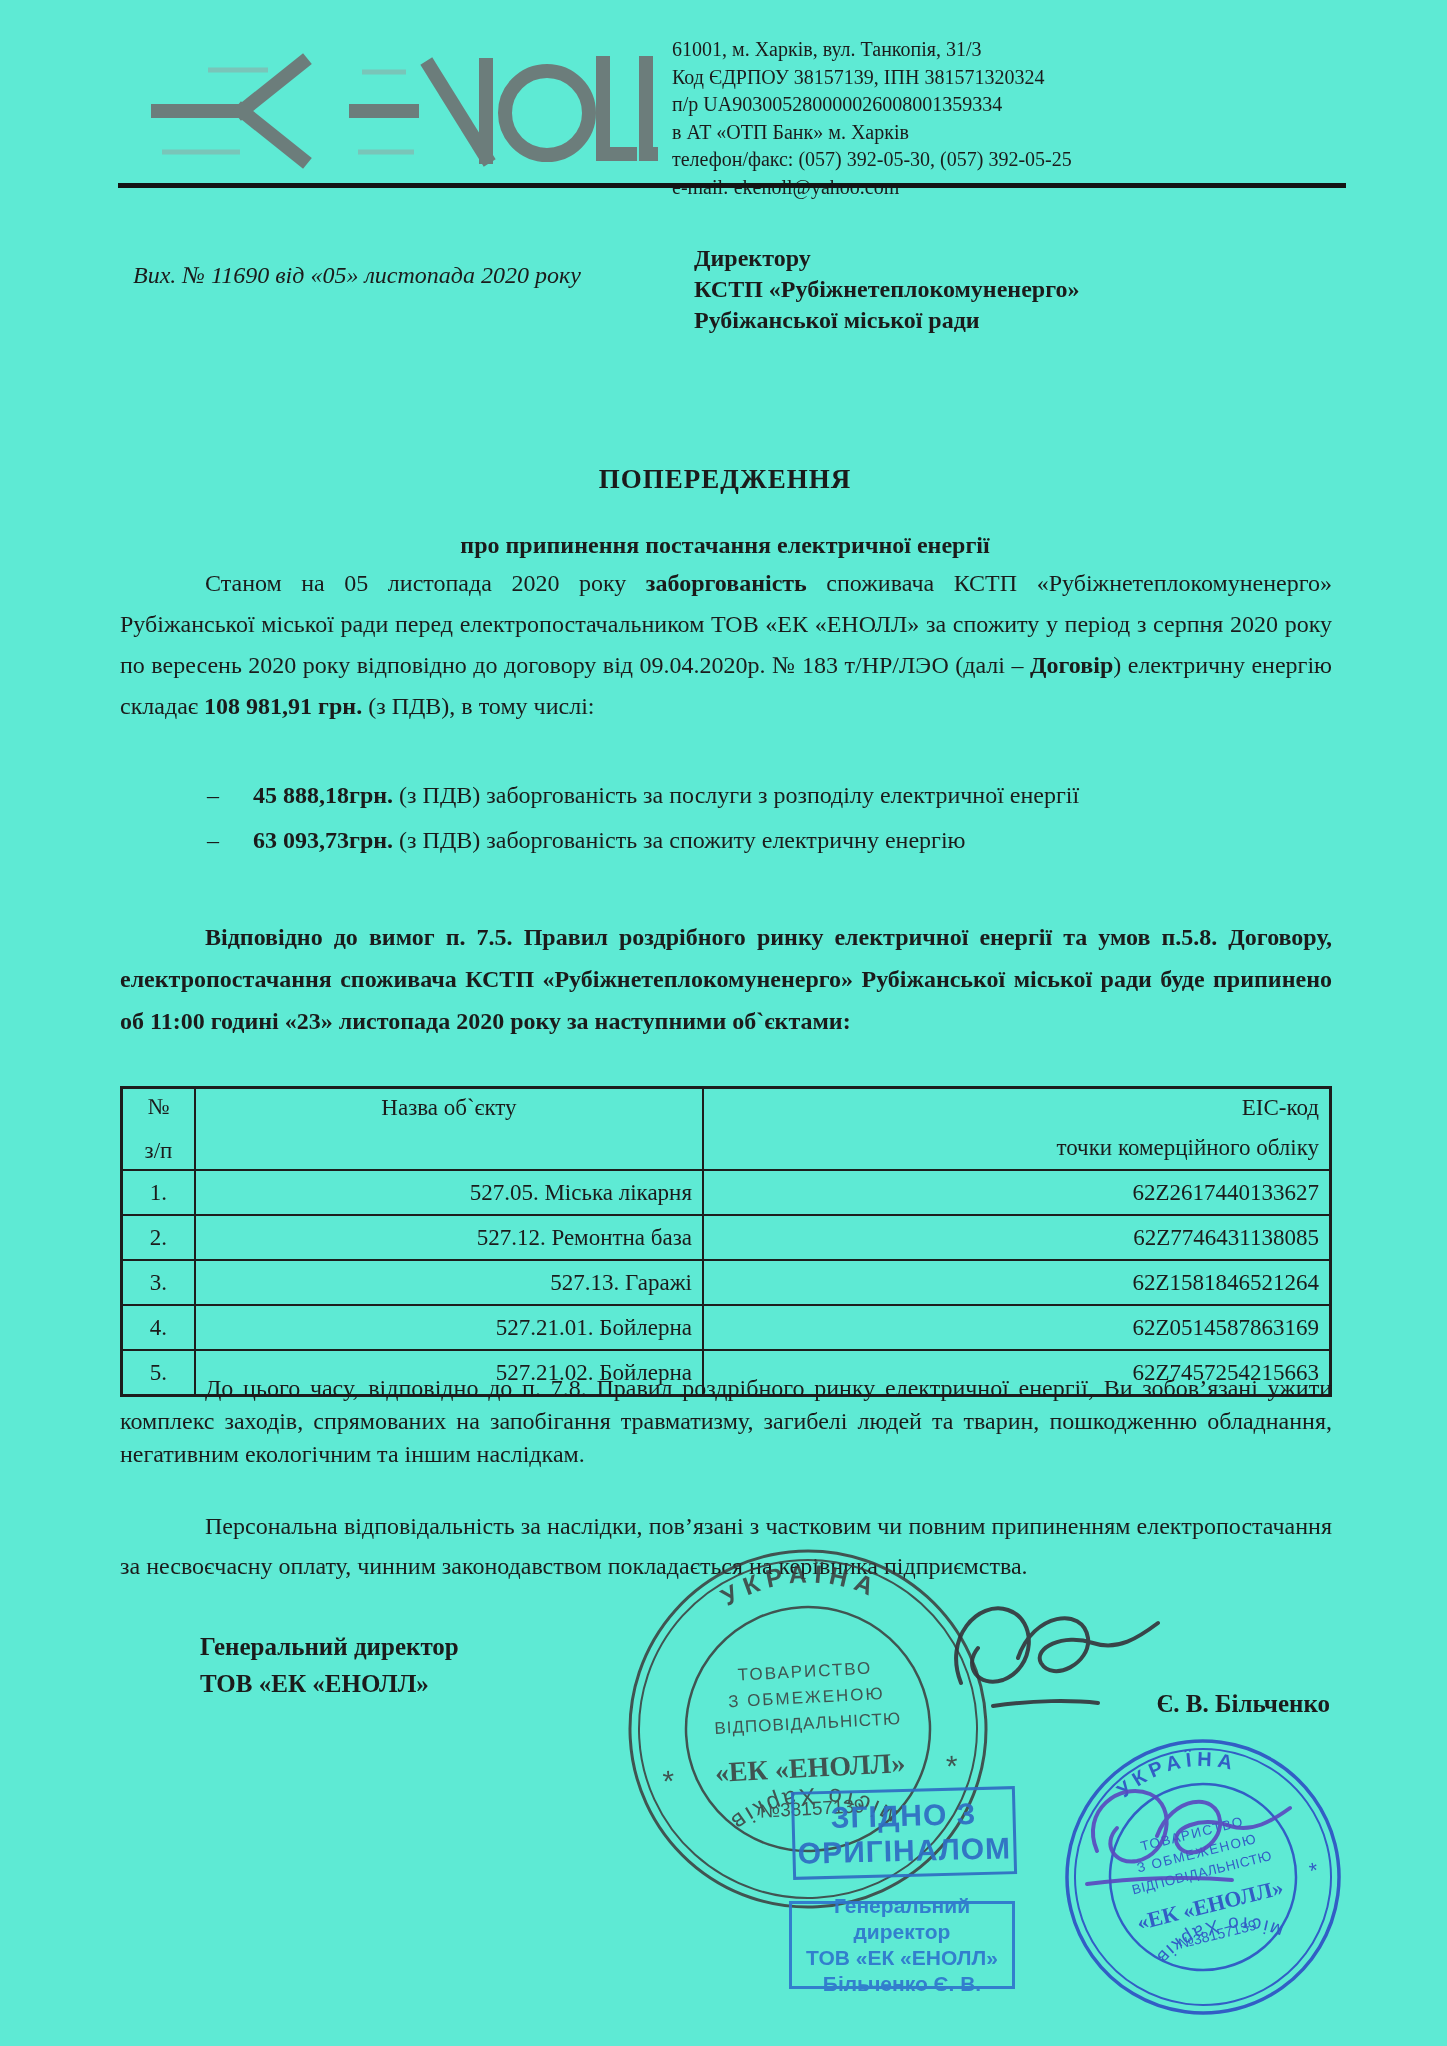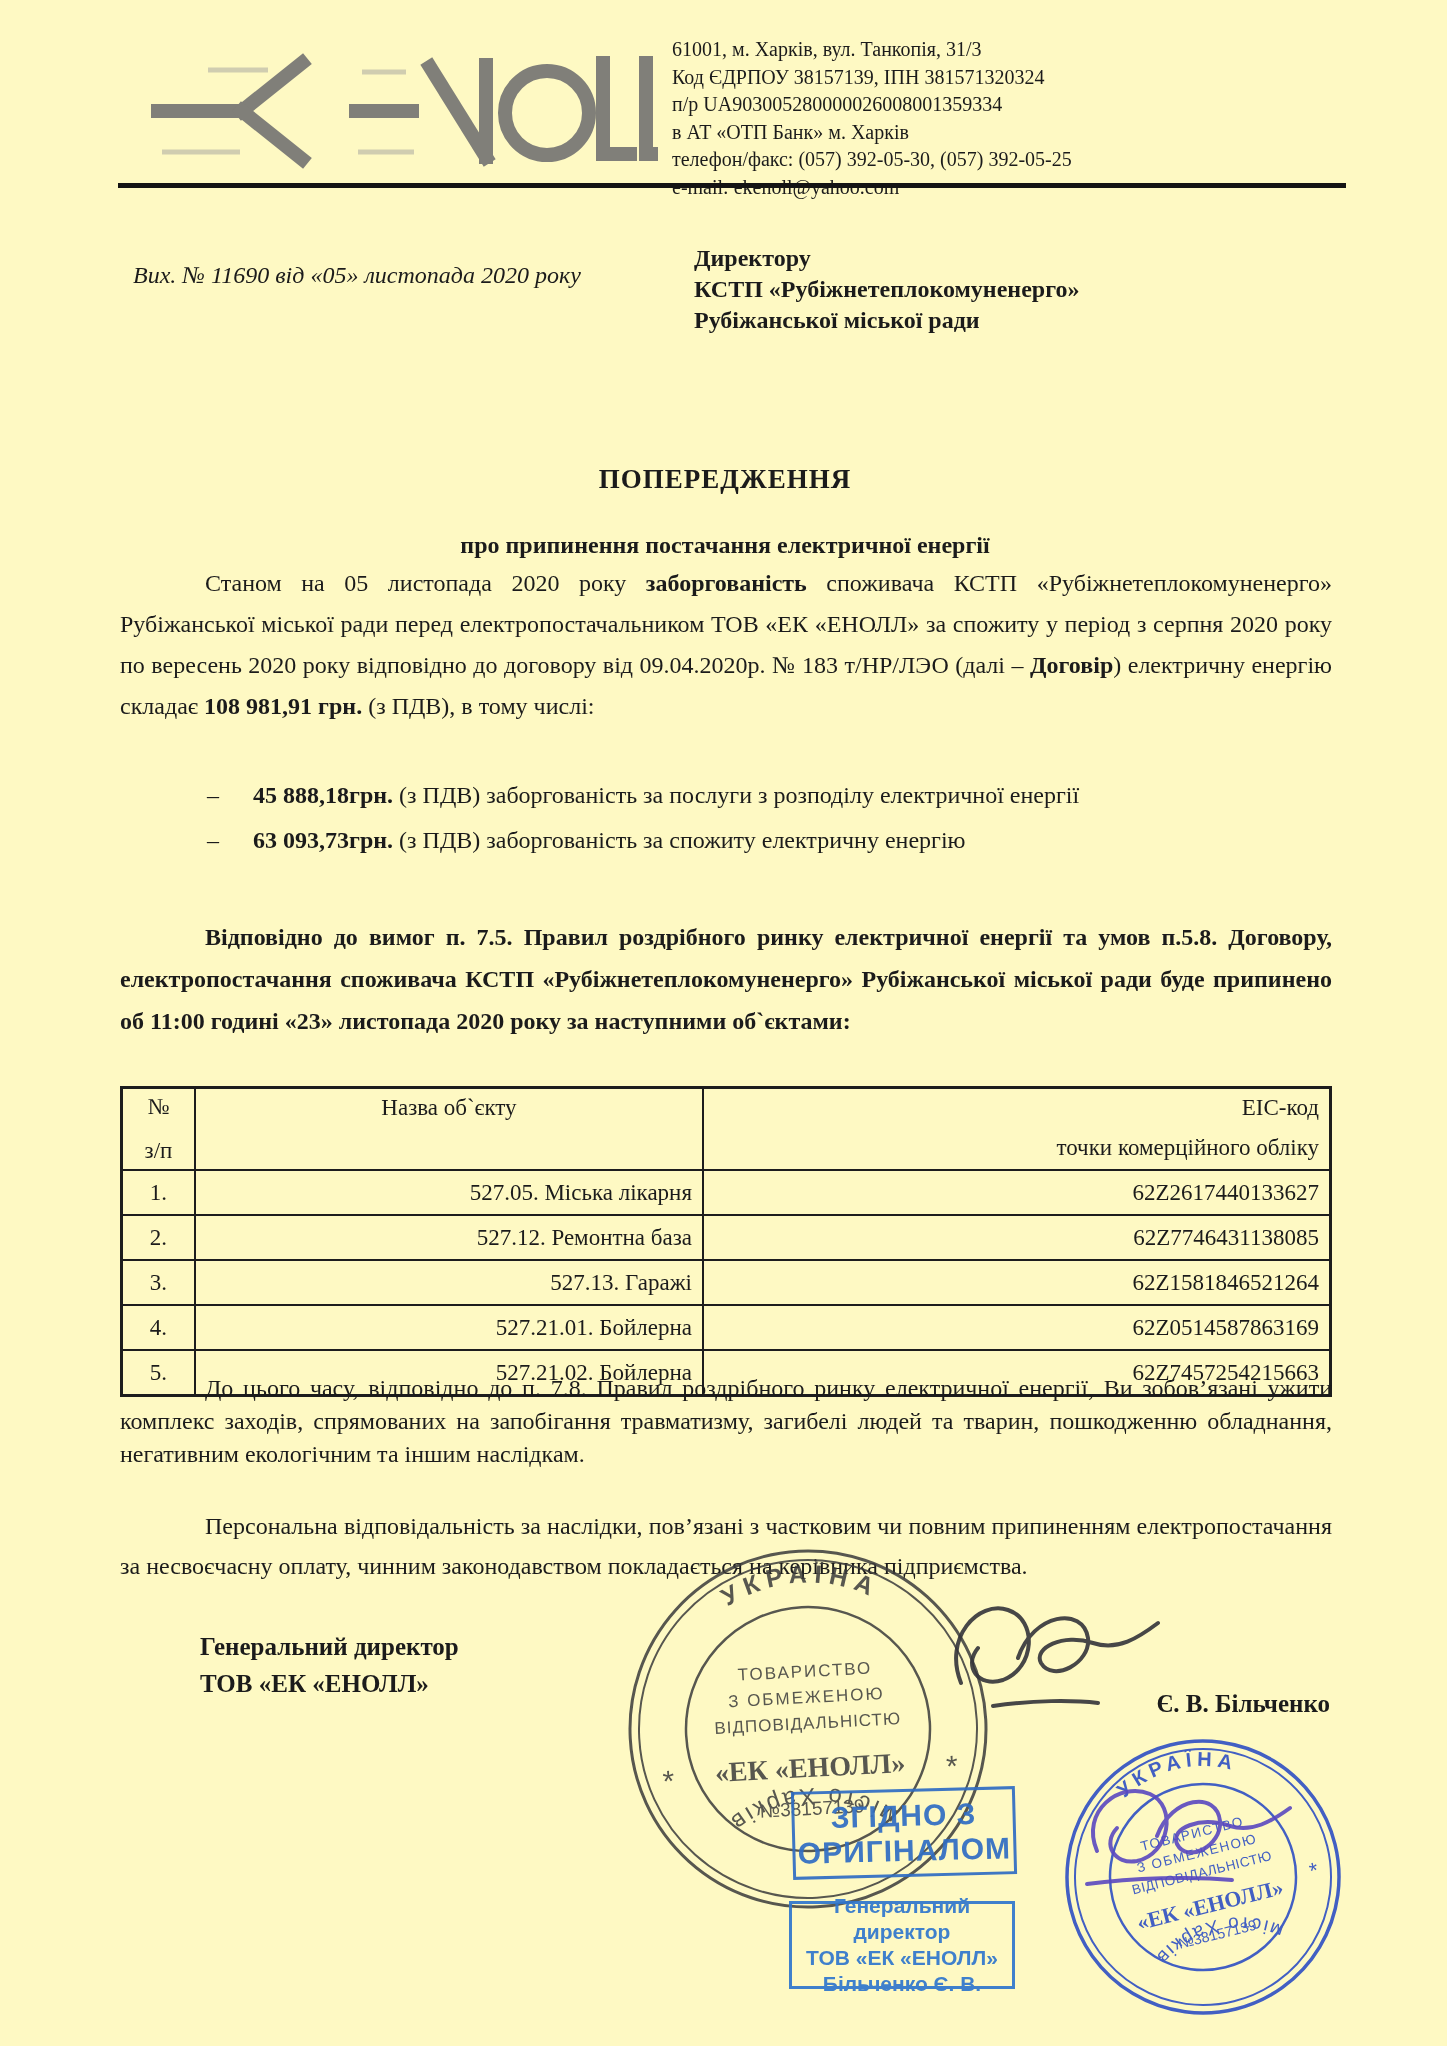--- a/index.html
+++ b/index.html
@@ -1,18 +1,18 @@
 <!DOCTYPE html>
 <html><head>
 <meta charset="utf-8">
 <style>
   html,body{margin:0;padding:0;background:#d8d8d8;}
   .page{
     position:relative;width:1447px;height:2046px;margin:0 auto;
-    background:#fef9c3;overflow:hidden;
+    background:#5eead4;overflow:hidden;
     font-family:"Liberation Serif",serif;color:#1b1b1b;
   }
   
   .logo{position:absolute;left:148px;top:34px;}
   .addr{position:absolute;left:672px;top:36px;font-size:20px;line-height:27.5px;}
   .rule{position:absolute;left:118px;top:183px;width:1228px;height:5px;background:#141414;}
   .ref{position:absolute;left:133px;top:262px;font-style:italic;font-size:24px;}
   .addressee{position:absolute;left:672px;top:243px;font-weight:bold;font-size:24px;line-height:31px;margin-left:22px;}
   .title{position:absolute;left:120px;top:464px;width:1210px;text-align:center;font-weight:bold;font-size:27px;letter-spacing:1px;}
   .subtitle{position:absolute;left:120px;top:504px;width:1210px;text-align:center;font-weight:bold;font-size:24px;margin-top:28px;}

